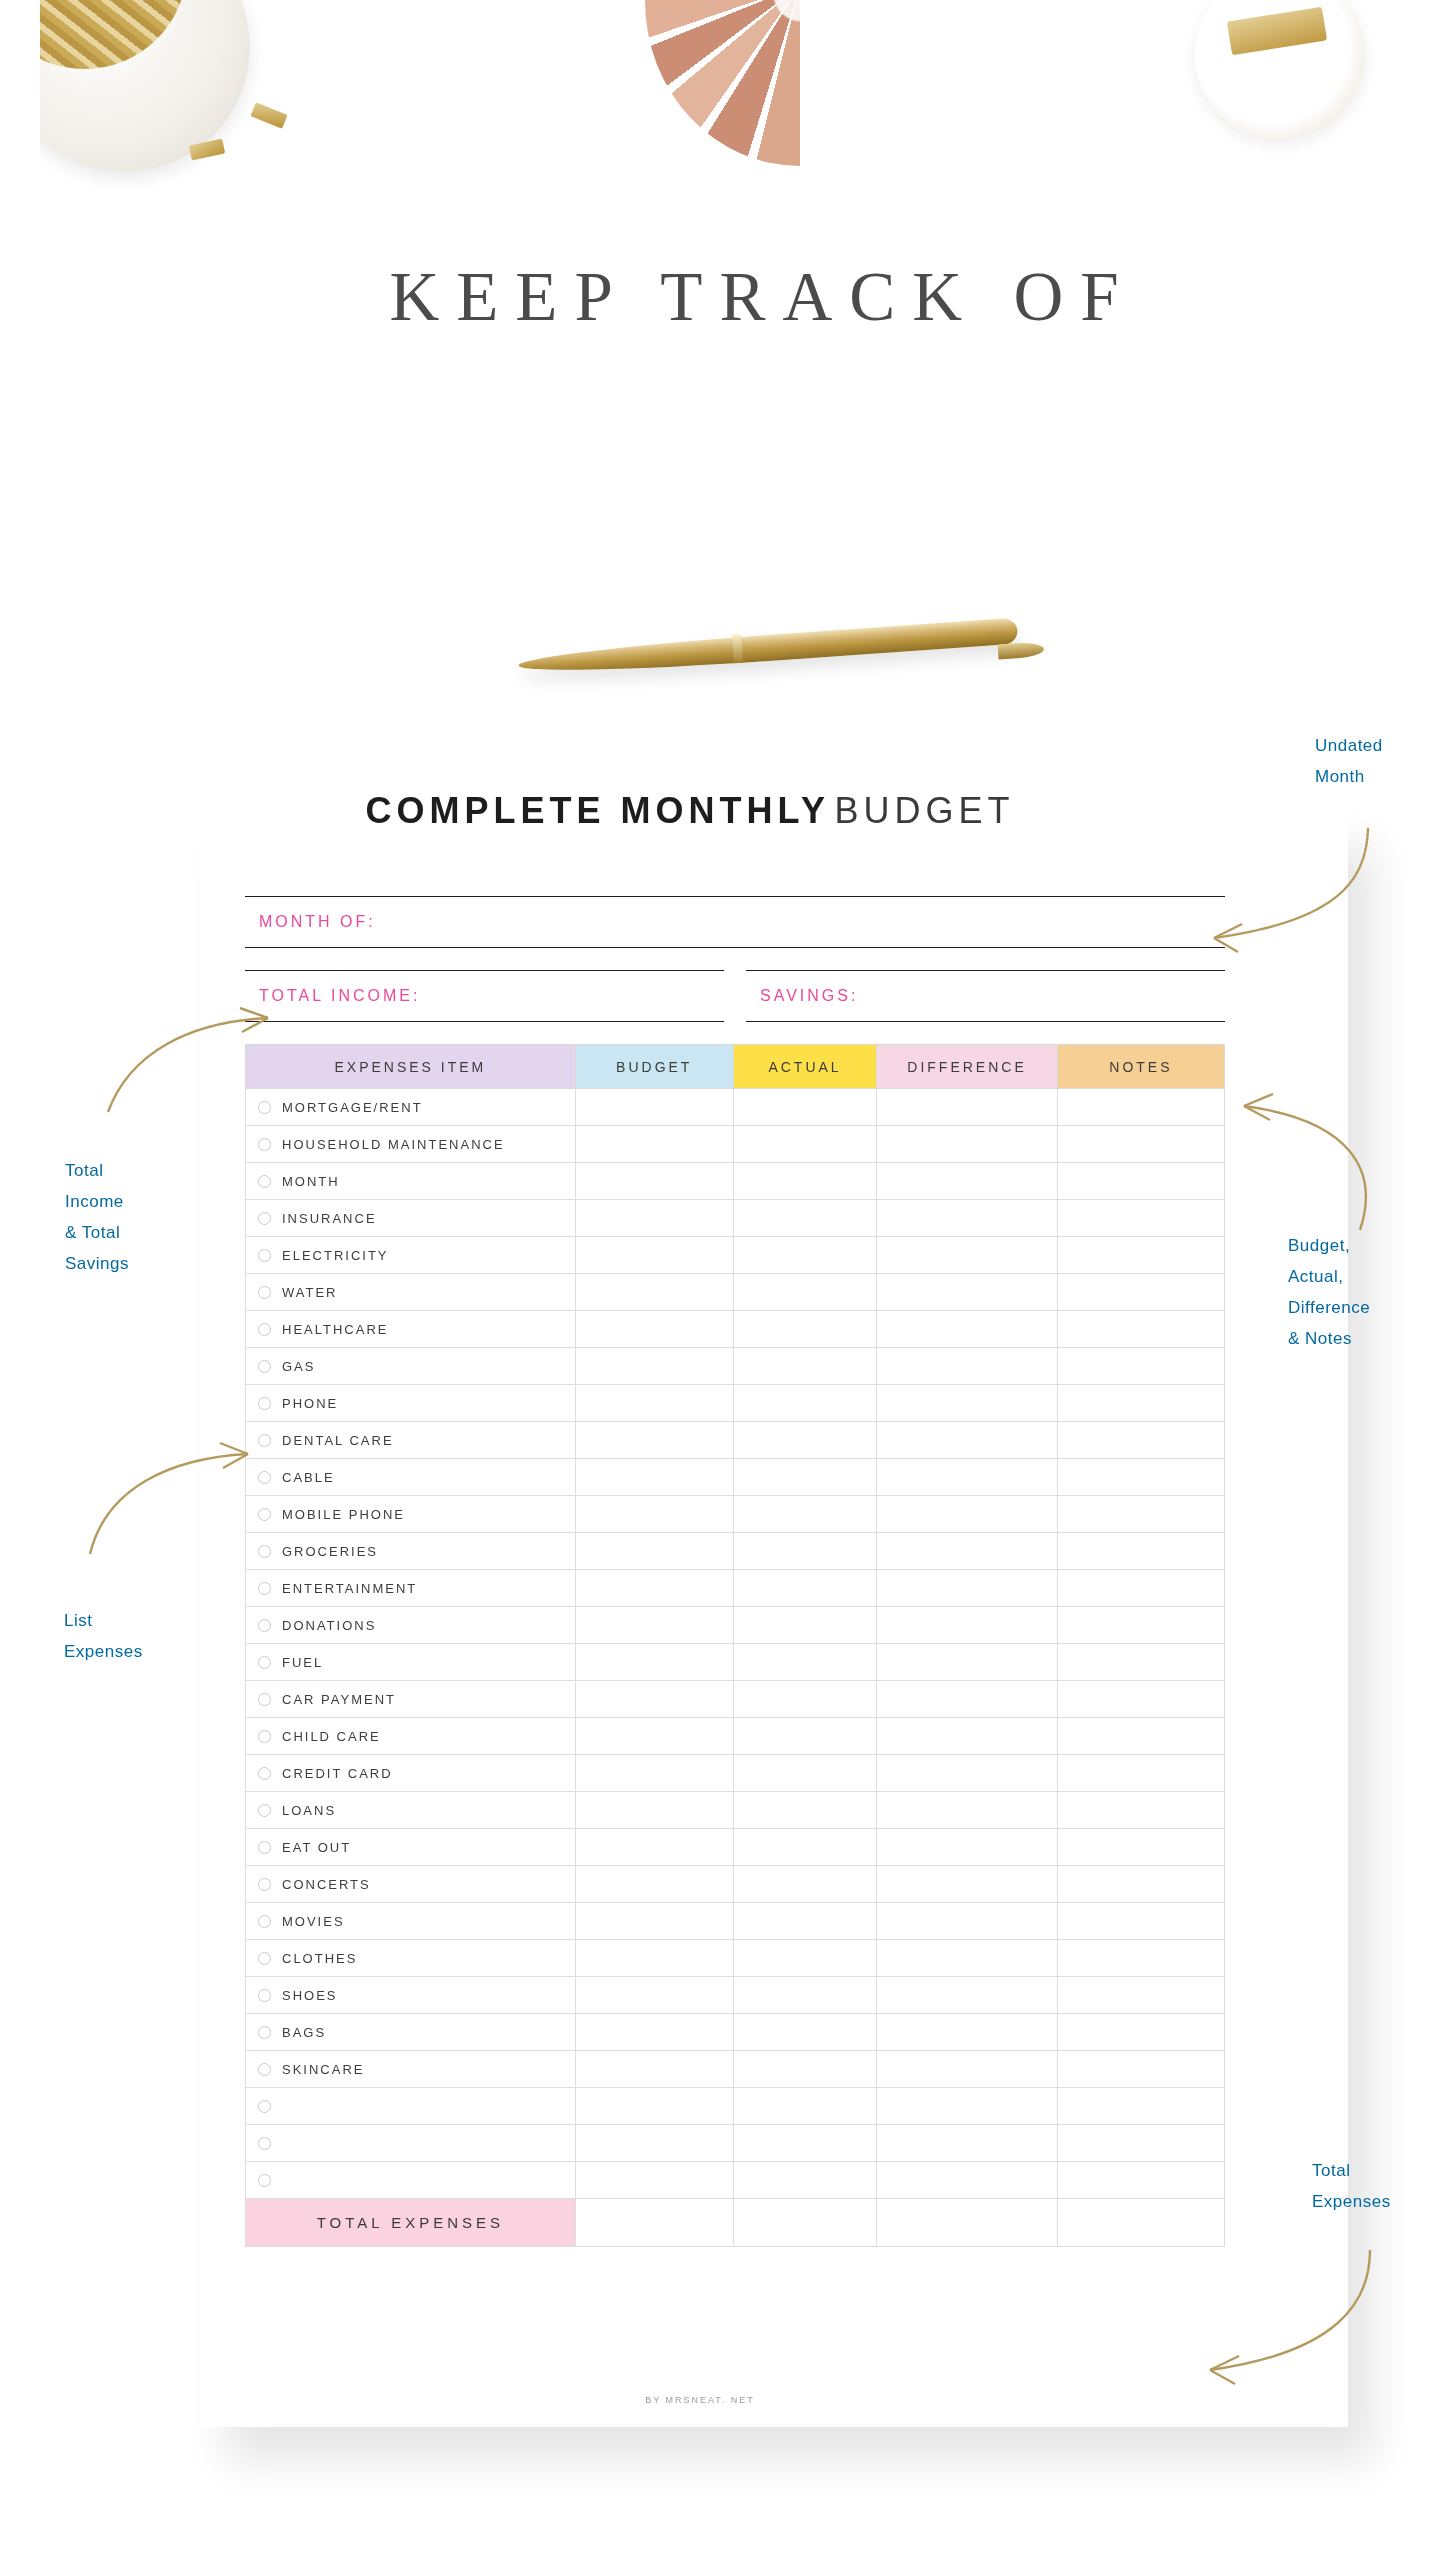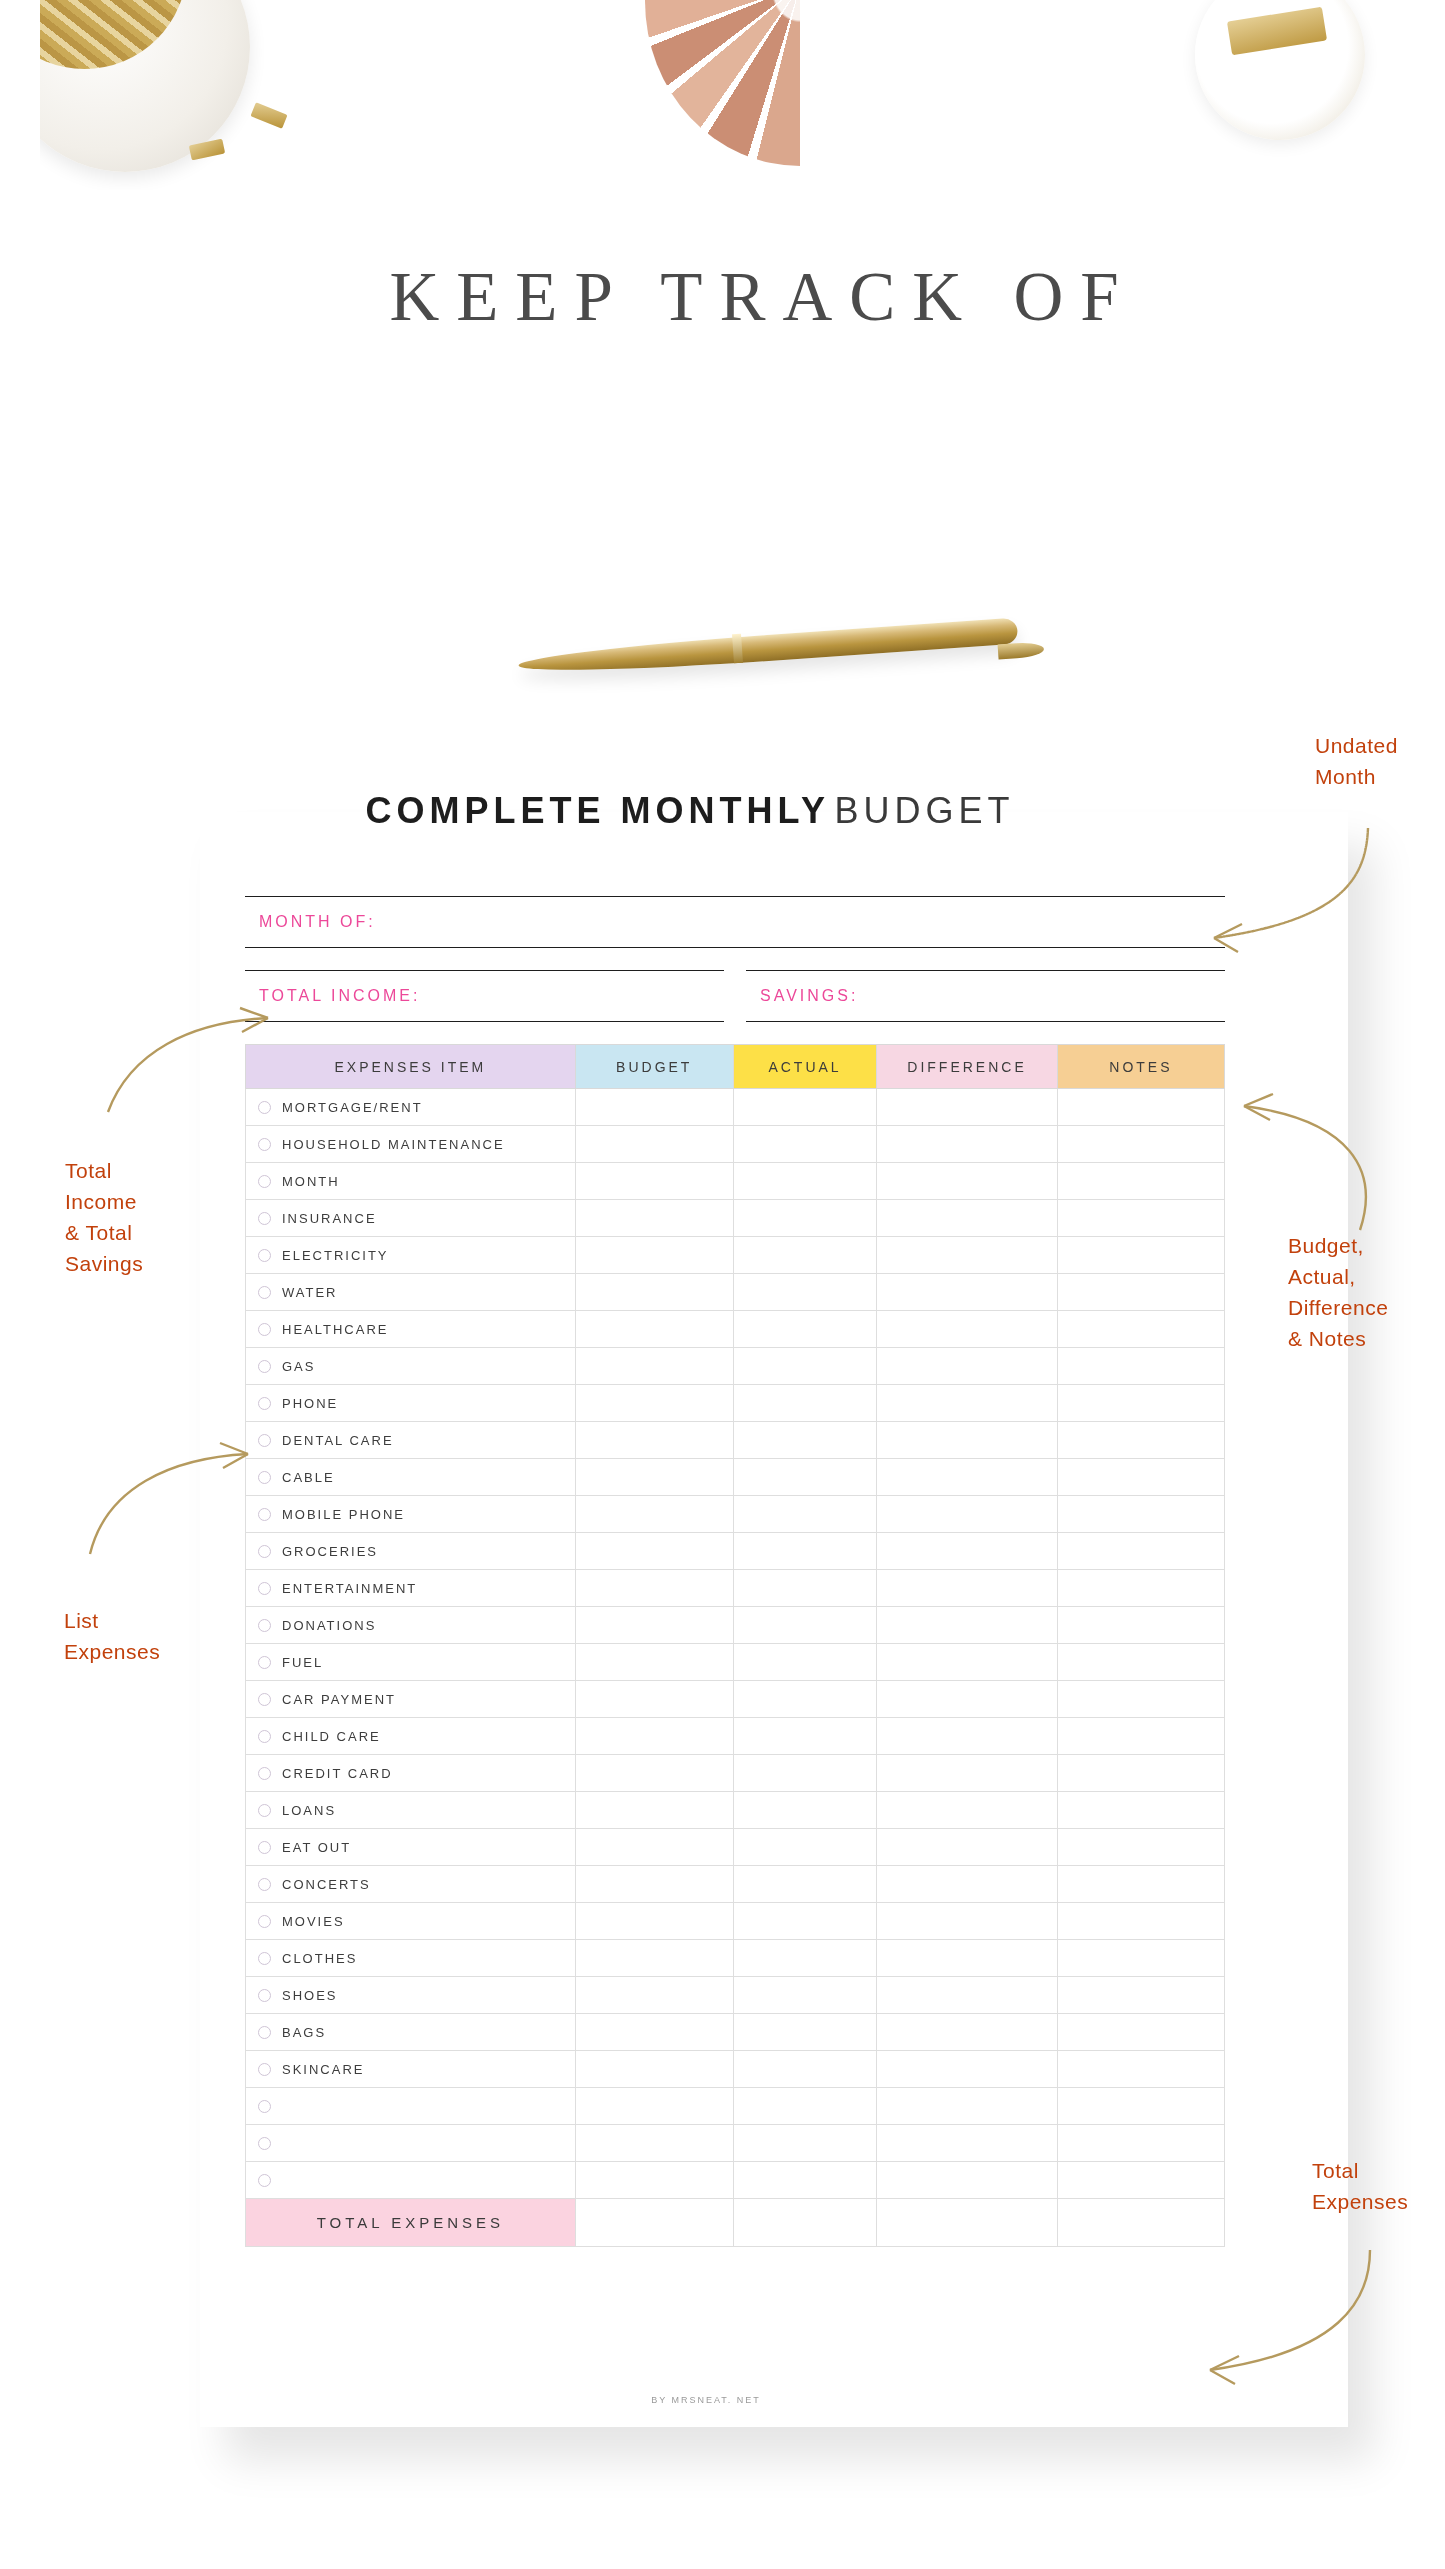--- a/index.html
+++ b/index.html
@@ -237,34 +237,34 @@
     font-size: 15px;
     letter-spacing: 4px;
     color: #3a3a3a;
     text-align: center;
     border-top: 1.6px solid #1e1e1e;
   }
   tr.total-row td.blank { background: #ffffff; }
 
   .credit {
     position: absolute;
-    top: 2395px; left: 16px; width: 1300px;
+    top: 2395px; left: 10px; width: 1300px;
     text-align: center;
     font-size: 9px;
     letter-spacing: 2px;
     color: #9a9a9a;
   }
 
   
   .note {
     position: absolute;
     font-family: "Liberation Sans", sans-serif;
-    font-size: 21px;
+    font-size: 17px;
     line-height: 31px;
-    color: #c2410c;
+    color: #0369a1;
     letter-spacing: 0.5px;
   }
   .note-undated { top: 730px; left: 1275px; }
   .note-income  { top: 1155px; left: 25px; }
   .note-list    { top: 1605px; left: 24px; }
   .note-bado    { top: 1230px; left: 1248px; }
   .note-totexp  { top: 2155px; left: 1272px; }
 
   .arrow { position: absolute; }
 </style>

